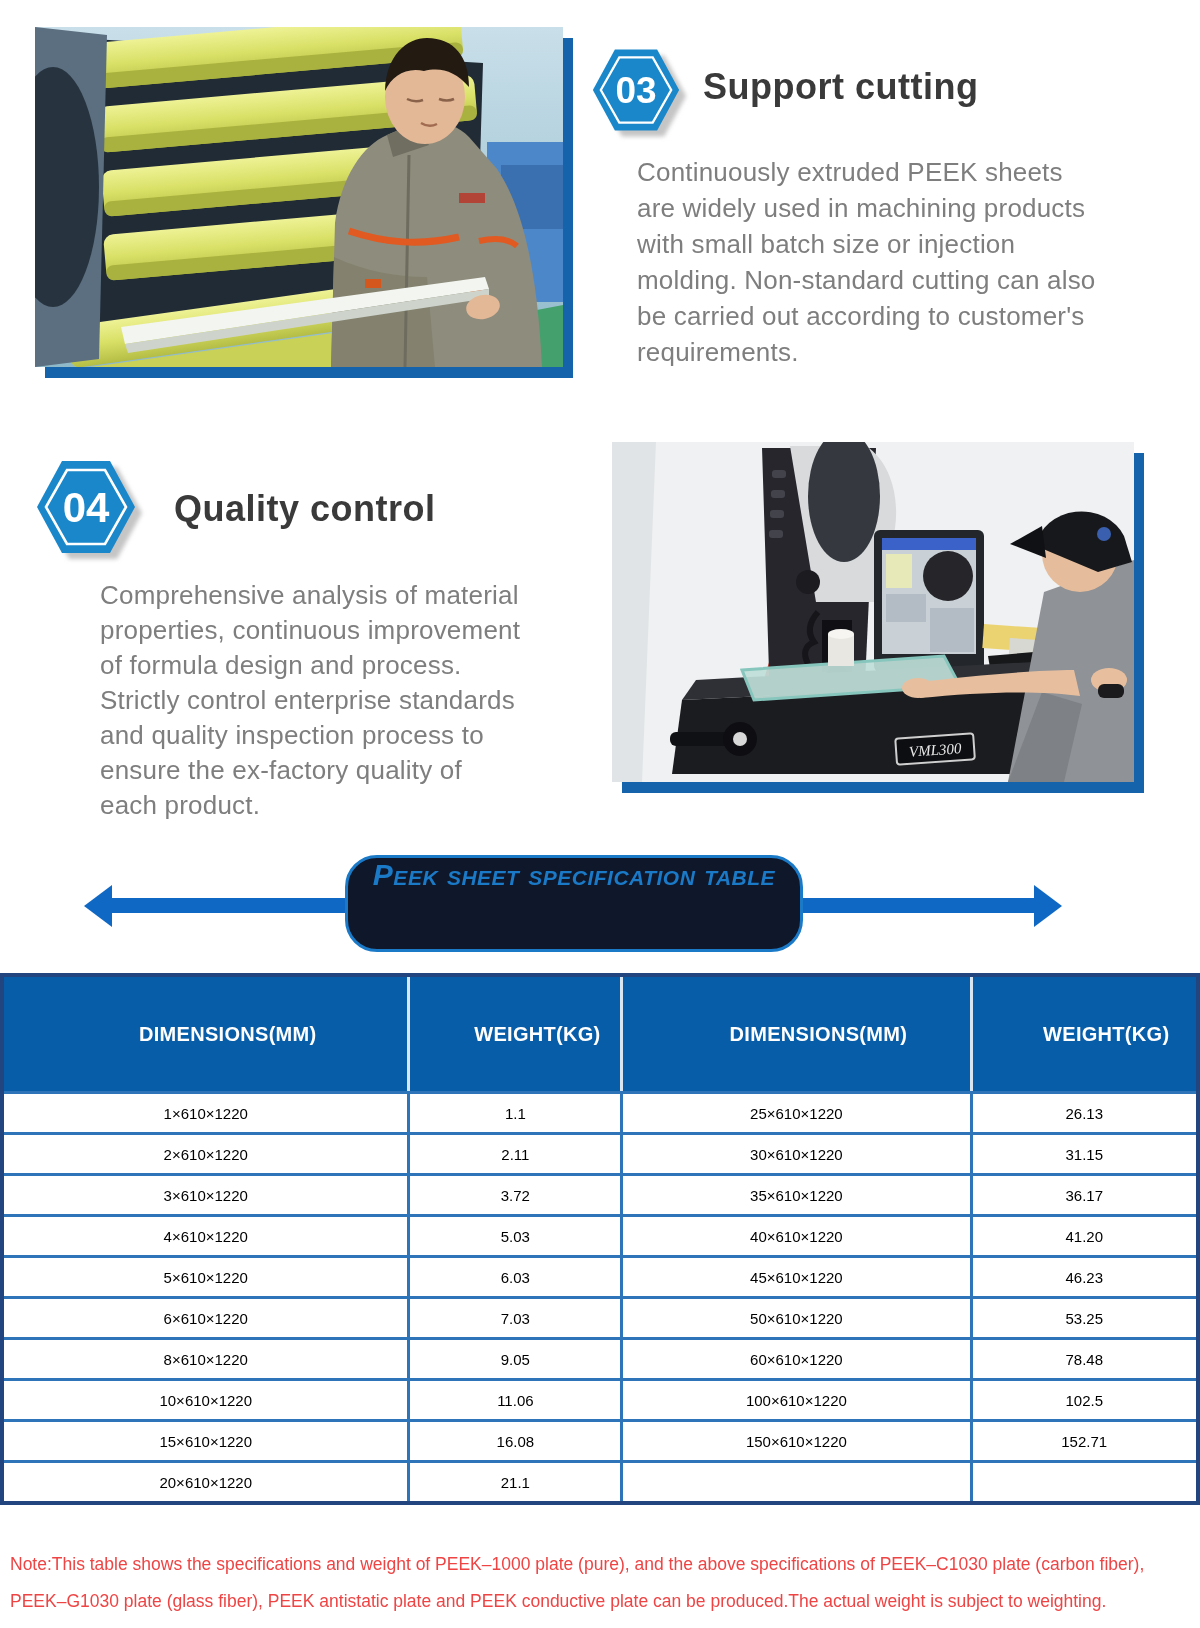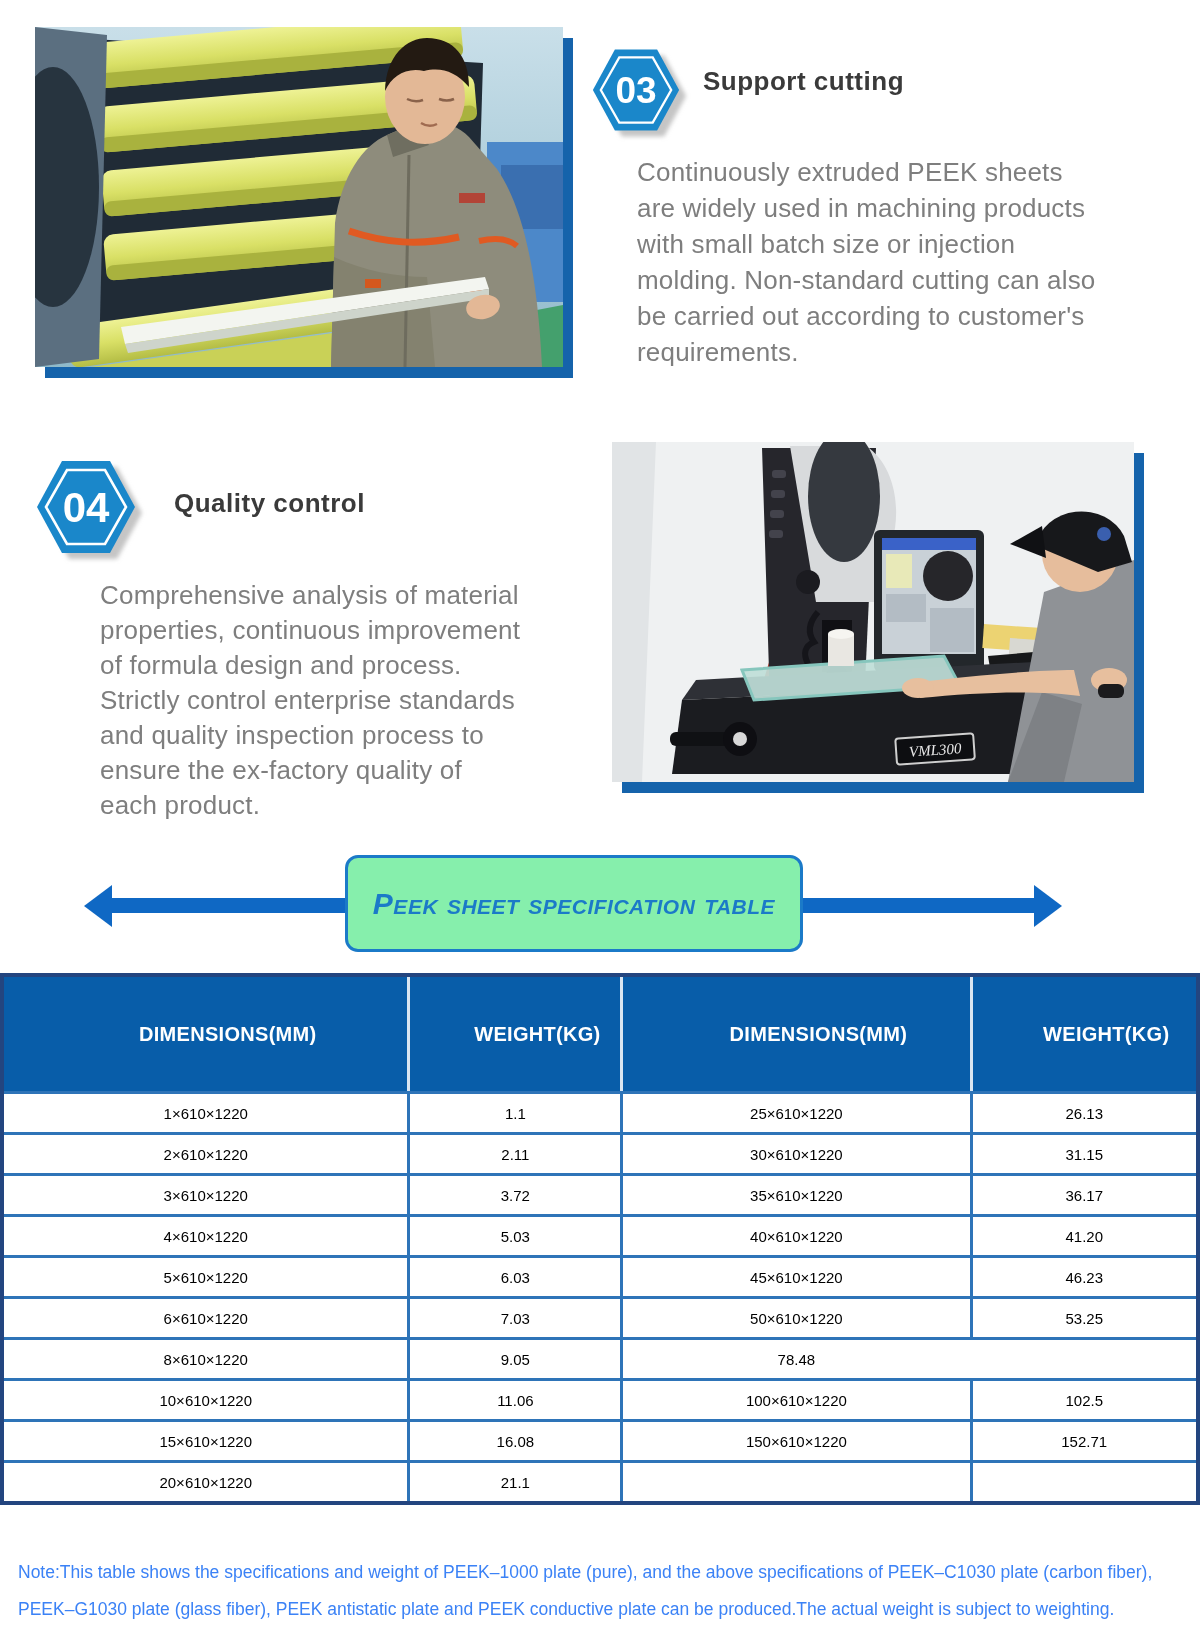--- a/index.html
+++ b/index.html
@@ -14,41 +14,41 @@
   .photo-1{left:35px;top:27px;width:528px;height:340px;box-shadow:10px 11px 0 0 #1563ab;}
   .photo-2{left:612px;top:442px;width:522px;height:340px;box-shadow:10px 11px 0 0 #1563ab;}
   
   .hex{position:absolute;}
   .hex svg{display:block;width:100%;height:100%;filter:drop-shadow(7px 6px 2px rgba(150,150,150,.55));}
   .hex-3{left:592px;top:44px;width:88px;height:92px;}
   .hex-4{left:36px;top:456px;width:100px;height:102px;}
   .hex text{font-family:"Liberation Sans","DejaVu Sans",sans-serif;font-weight:bold;fill:#ffffff;}
   
   .sec-title{
-    position:absolute;margin:0;font-size:26px;font-weight:bold;color:#3a3a3a;letter-spacing:.5px;
+    position:absolute;margin:0;font-size:36px;font-weight:bold;color:#3a3a3a;letter-spacing:.5px;
   }
   .title-3{left:703px;top:66px;}
   .title-4{left:174px;top:488px;text-align:right;}
   .sec-para{
     position:absolute;margin:0;font-size:26px;line-height:36px;color:#7e7e7e;
     white-space:pre-line;letter-spacing:.2px;
   }
   .para-3{left:637px;top:154px;width:510px;}
   .para-4{left:100px;top:578px;width:500px;line-height:35px;}
   
   .arrow-shaft{position:absolute;top:898px;height:15px;background:#0f68c4;z-index:1;}
   .shaft-left{left:110px;width:260px;}
   .shaft-right{left:780px;width:256px;}
   .arrow-head{position:absolute;top:885px;width:0;height:0;border-top:21px solid transparent;border-bottom:21px solid transparent;z-index:1;}
   .head-left{left:84px;border-right:28px solid #0f68c4;}
   .head-right{left:1034px;border-left:28px solid #0f68c4;}
   .banner-box{
     position:absolute;left:345px;top:855px;width:458px;height:97px;z-index:2;
-    background:#86efac;border:3px solid #1b7ac8;border-radius:13px;
-    display:flex;align-items:center;justify-content:center;box-sizing:border-box;
+    background:#0f172a;border:3px solid #1b7ac8;border-radius:32px;
+    display:flex;align-items:flex-start;justify-content:center;box-sizing:border-box;
   }
   .banner-box span{
     font-variant:small-caps;font-style:italic;font-weight:bold;
     font-size:30px;color:#1b7ac8;letter-spacing:.5px;white-space:nowrap;
   }
   
   .spec-table{
     position:absolute;left:0;top:973px;width:1200px;box-sizing:border-box;
     border:4px solid #23457f;background:#ffffff;
   }
@@ -64,22 +64,22 @@
   .h-cell:first-child{border-left:none;}
   .t-row{display:grid;grid-template-columns:33.85% 17.85% 29.3% 19%;height:38px;}
   .t-row + .t-row{border-top:3px solid #2e74b8;}
   .t-cell{
     display:flex;align-items:center;justify-content:center;
     font-size:15px;color:#000000;border-left:3px solid #2e74b8;box-sizing:border-box;
   }
   .t-cell:first-child{border-left:none;}
   
   .note{
-    position:absolute;left:10px;top:1546px;width:1180px;margin:8px;
-    font-size:17.5px;line-height:37px;color:#3b82f6;white-space:pre-line;
+    position:absolute;left:10px;top:1546px;width:1180px;margin:0;
+    font-size:17.5px;line-height:37px;color:#ef4444;white-space:pre-line;
   }
 </style>
 </head>
 <body>
 
 <div class="page">
 
   <section class="photo photo-1" aria-label="Worker in gray uniform inspecting a white extruded PEEK sheet beside stacked yellow calibration moulds">
     <svg viewBox="0 0 528 340" preserveAspectRatio="none">
       <defs>
@@ -300,20 +300,21 @@
         </div>
         <div class="t-row">
           <div class="t-cell">6×610×1220</div>
           <div class="t-cell">7.03</div>
           <div class="t-cell">50×610×1220</div>
           <div class="t-cell">53.25</div>
         </div>
         <div class="t-row">
           <div class="t-cell">8×610×1220</div>
           <div class="t-cell">9.05</div>
+          <div class="t-cell">60×610×1220</div>
           <div class="t-cell">78.48</div>
         </div>
         <div class="t-row">
           <div class="t-cell">10×610×1220</div>
           <div class="t-cell">11.06</div>
           <div class="t-cell">100×610×1220</div>
           <div class="t-cell">102.5</div>
         </div>
         <div class="t-row">
           <div class="t-cell">15×610×1220</div>

